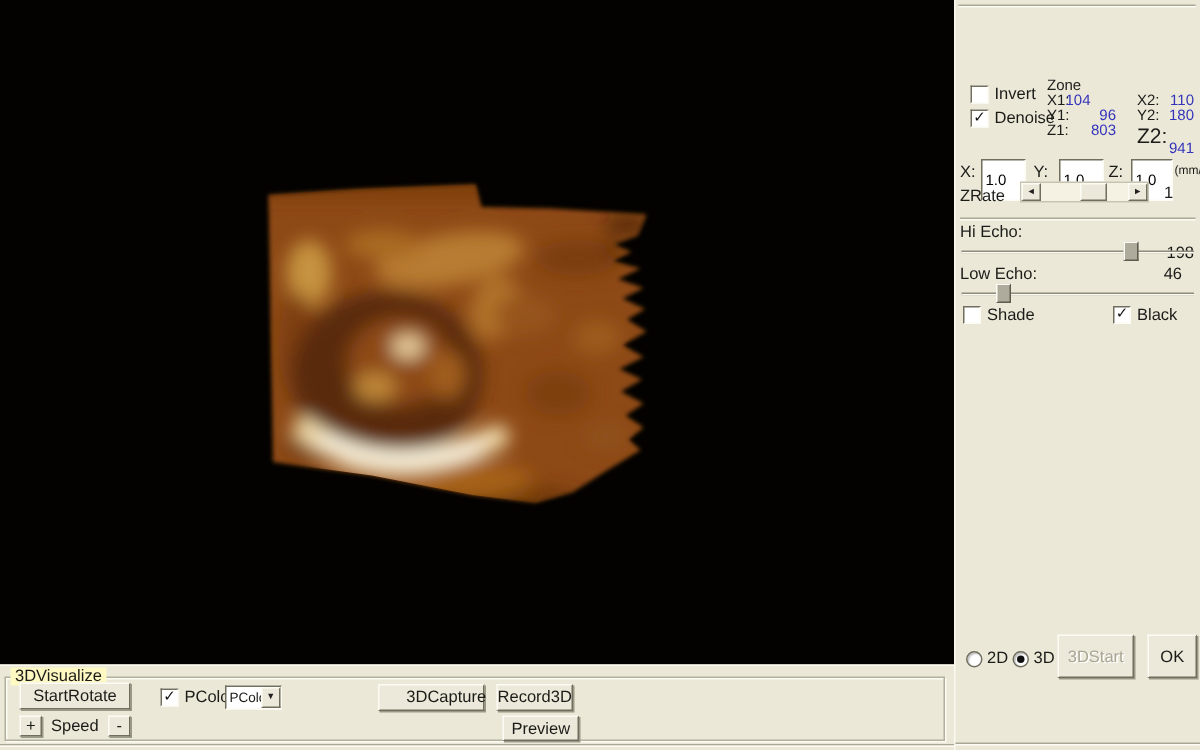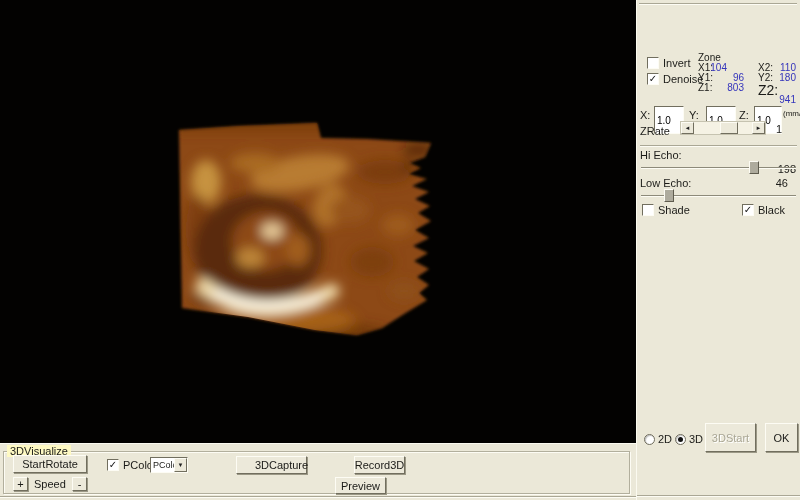--- a/index.html
+++ b/index.html
@@ -200,18 +200,18 @@
 
   <div class="cb checked" style="left:107px; top:15px;">
     <span class="mark">✓</span></div>
   <div class="lbl" style="left:123px; top:15px;">PColor</div>
 
   <div class="combo" style="left:150px; top:13px;">
     <span class="ctext">PColor</span>
     <span class="carrow">▼</span>
   </div>
 
-  <div class="btn" style="left:236px; top:12px; width:71px; height:18px;padding-left:20px;">3DCapture</div>
-  <div class="btn" style="left:354px; top:12px; width:51px; height:18px;">Record3D</div>
+  <div class="btn" style="left:252px; top:12px; width:71px; height:18px;padding-left:20px;">3DCapture</div>
+  <div class="btn" style="left:331px; top:12px; width:51px; height:18px;">Record3D</div>
   <div class="btn" style="left:335px; top:33px; width:51px; height:17px;">Preview</div>
 
   <div class="abs groove-h" style="left:0; top:52px; width:636px;"></div>
 </div>
 
 </body></html>

